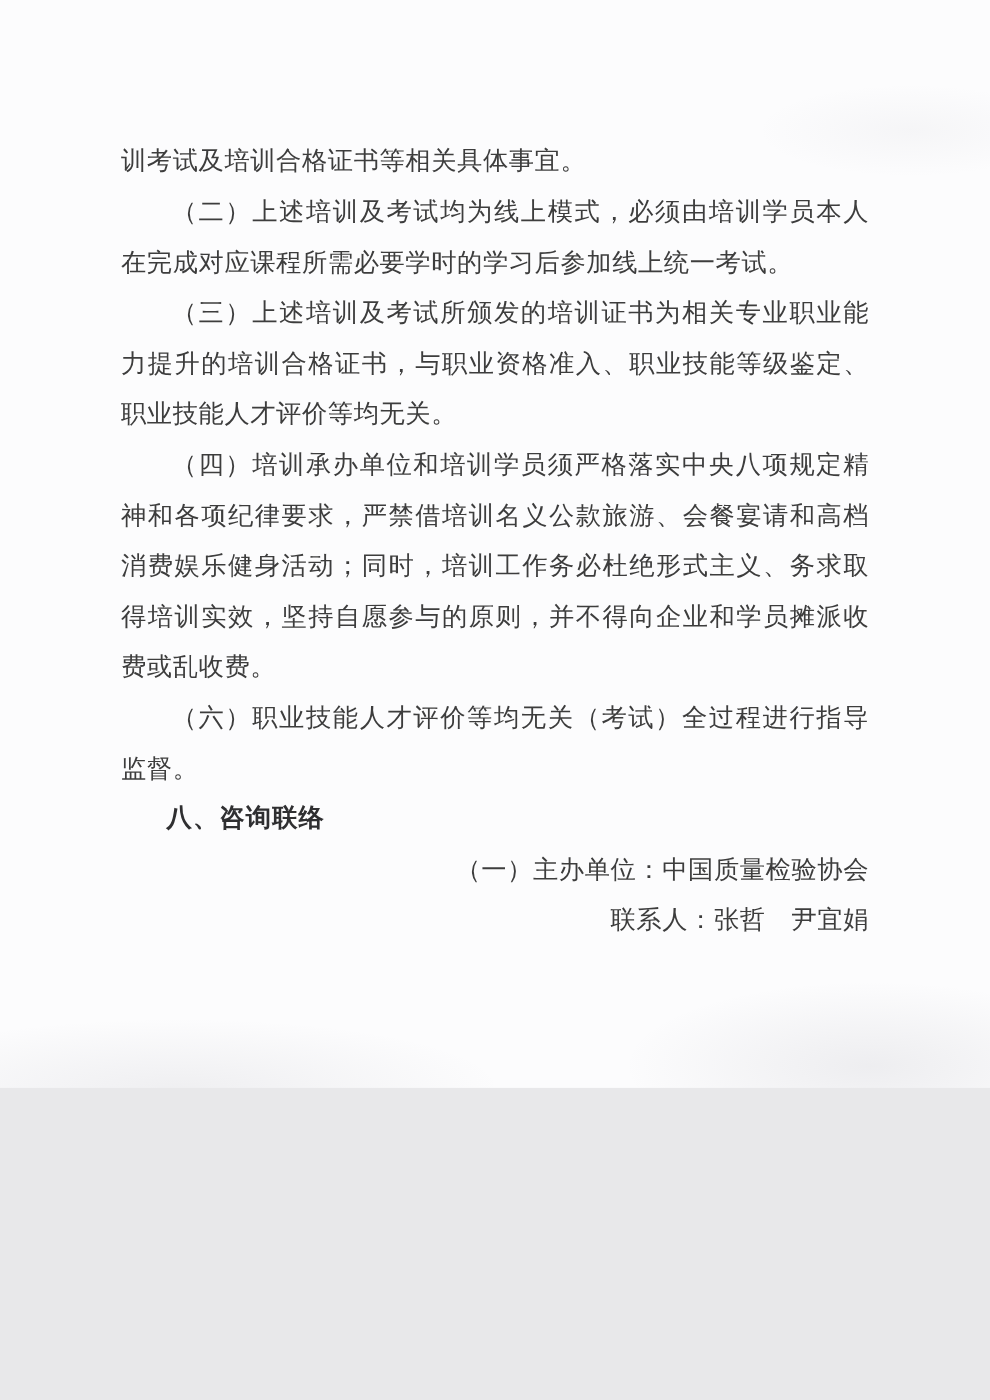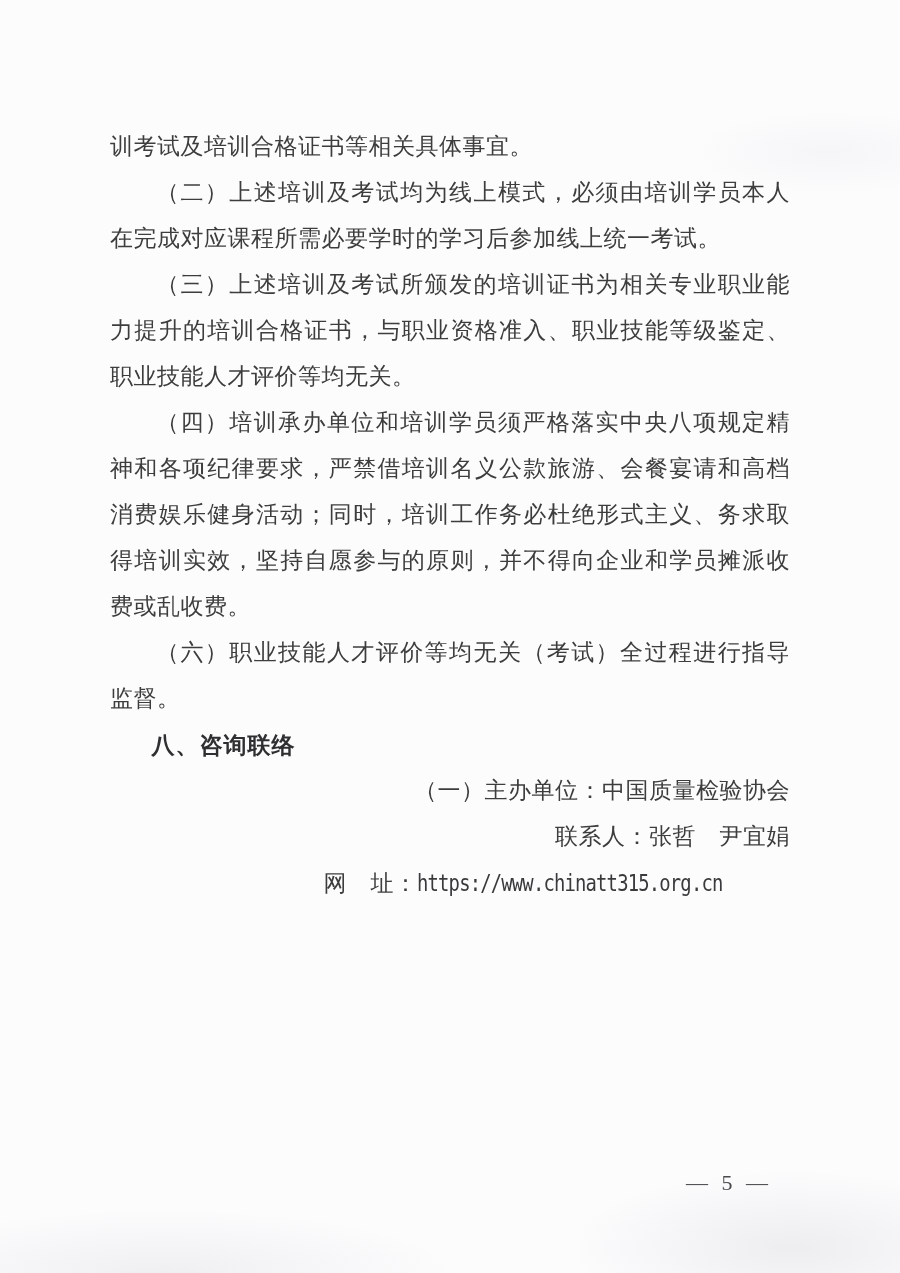--- a/index.html
+++ b/index.html
@@ -3,21 +3,21 @@
 <meta charset="utf-8">
 <style>
   html, body {
     margin: 0;
     padding: 0;
     background: #e8e8ea;
   }
   .page {
     position: relative;
     width: 900px;
-    height: 1273px;
+    height: 989px;
     margin: 0 auto;
     box-sizing: border-box;
     padding: 124px 110px 0 110px;
     overflow: hidden;
     background:
       radial-gradient(ellipse 320px 110px at 88% 98%, rgba(110,110,125,0.10), transparent 70%),
       radial-gradient(ellipse 420px 90px at 18% 100%, rgba(110,110,125,0.09), transparent 70%),
       radial-gradient(ellipse 200px 60px at 92% 12%, rgba(120,120,135,0.05), transparent 70%),
       linear-gradient(#fcfcfd, #fcfcfd);
     color: #3d3d3d;
@@ -32,21 +32,21 @@
     letter-spacing: 0.5px;
   }
   .para.cont {
     text-indent: 0;
   }
   .heading {
     margin: 0;
     font-size: 23px;
     line-height: 46px;
     text-indent: 1.8em;
-    font-family: Liberation Sans, sans-serif;
+    font-family: Liberation Mono, monospace;
     font-weight: 700;
     color: #2f2f31;
     letter-spacing: 1px;
   }
   .contact-line {
     margin: 0;
     font-size: 23px;
     line-height: 46px;
     text-indent: 2em;
     letter-spacing: 0.5px;
@@ -86,17 +86,16 @@
   <p class="para">（六）职业技能人才评价等均无关（考试）全过程进行指导监督。</p>
 
   <h2 class="heading">八、咨询联络</h2>
 
   <p class="contact-line">（一）主办单位：中国质量检验协会</p>
 
   <p class="contact-line"><span>联系人：</span><span>张哲　尹宜娟</span></p>
 
 
 
-  <p class="contact-line"><span>网　址：</span><span class="latin">https://www.chinatt315.org.cn</span></p>
 
   <div class="page-number">— 5 —</div>
 
 </div>
 
 </body></html>

